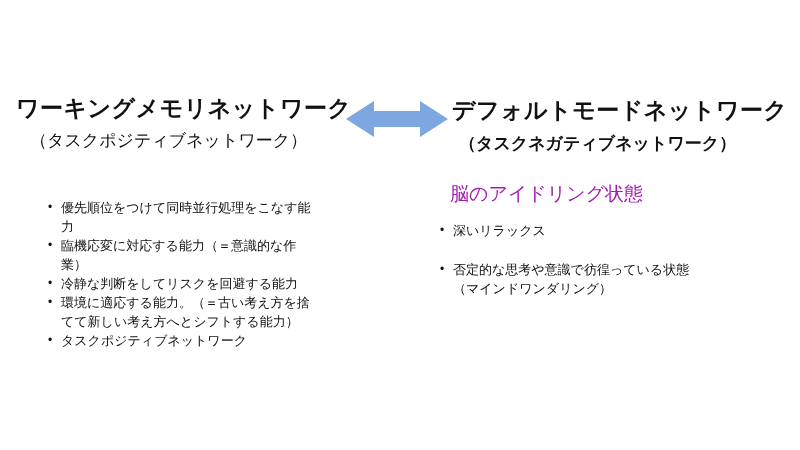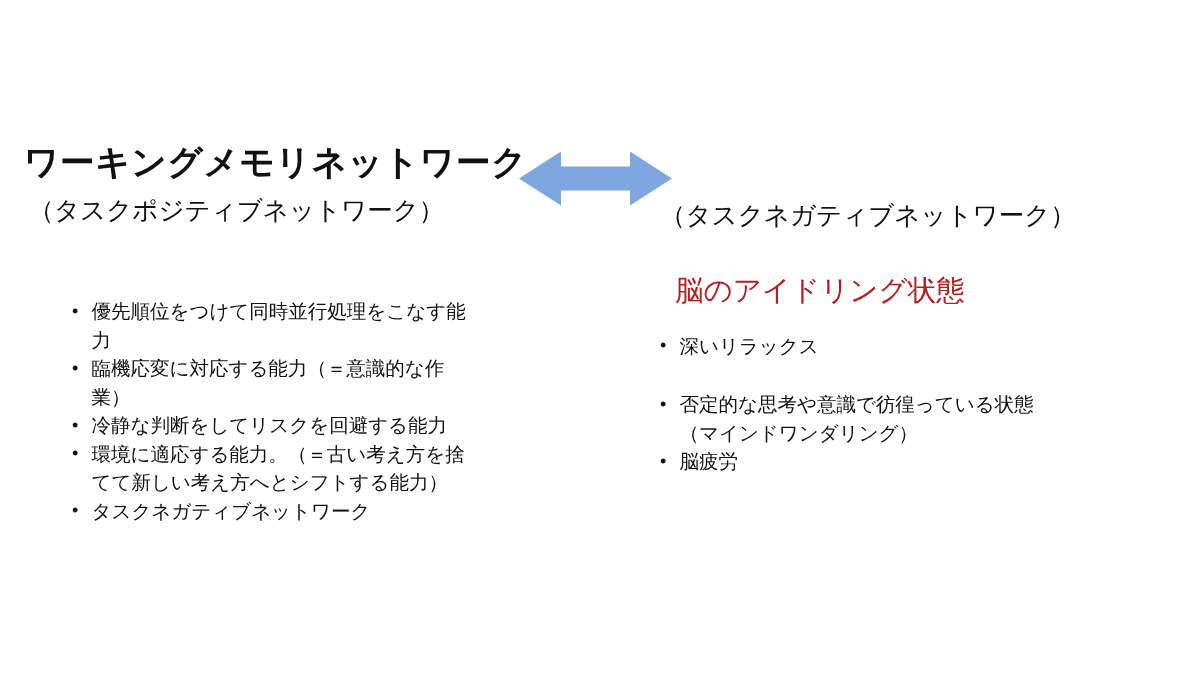--- a/index.html
+++ b/index.html
@@ -21,23 +21,23 @@
     color: #111;
   }
   .subtitle {
     position: absolute;
     font-size: 17px;
     font-weight: normal;
     white-space: nowrap;
     color: #111;
   }
   .left-title { left: 16px; top: 93px; }
-  .left-subtitle { left: 19px; top: 129px; }
+  .left-subtitle { left: 30px; top: 129px; }
   .right-title { left: 452px; top: 95px; }
-  .right-subtitle { left: 440px; top: 132px; }
+  .right-subtitle { left: 459px; top: 132px; font-weight: bold; }
 
   .arrow-wrap {
     position: absolute;
     left: 344px;
     top: 99px;
     width: 106px;
     height: 40px;
   }
 
   ul.bullets {
@@ -65,21 +65,21 @@
     top: 199px;
     width: 270px;
   }
   .idling-heading {
     position: absolute;
     left: 450px;
     top: 181px;
     font-size: 19px;
     font-weight: 500;
     white-space: nowrap;
-    color: #b91c1c;
+    color: #a21caf;
   }
   .right-content {
     position: absolute;
     left: 438px;
     top: 222px;
     width: 300px;
   }
   .section-heading {
     font-size: 14px;
     font-weight: bold;
@@ -95,39 +95,39 @@
 <div class="slide">
 
   <div class="title left-title">ワーキングメモリネットワーク</div>
   <div class="subtitle left-subtitle">（タスクポジティブネットワーク）</div>
 
   <ul class="bullets left-bullets">
     <li>優先順位をつけて同時並行処理をこなす能力</li>
     <li>臨機応変に対応する能力（＝意識的な作業）</li>
     <li>冷静な判断をしてリスクを回避する能力</li>
     <li>環境に適応する能力。（＝古い考え方を捨てて新しい考え方へとシフトする能力）</li>
-    <li>タスクネガティブネットワーク</li>
+    <li>タスクポジティブネットワーク</li>
   </ul>
 
   <div class="arrow-wrap">
     <svg width="106" height="40" viewBox="0 0 106 40" xmlns="http://www.w3.org/2000/svg">
       <polygon points="2,20 30,2 30,12 76,12 76,2 104,20 76,38 76,28 30,28 30,38" fill="#7EA6E0"></polygon>
     </svg>
   </div>
 
+  <div class="title right-title">デフォルトモードネットワーク</div>
   <div class="subtitle right-subtitle">（タスクネガティブネットワーク）</div>
 
   <div class="idling-heading">脳のアイドリング状態</div>
 
   <div class="right-content">
 
     <ul class="bullets">
       <li>深いリラックス</li>
     </ul>
 
     <ul class="bullets">
       <li>否定的な思考や意識で彷徨っている状態（マインドワンダリング）</li>
-      <li>脳疲労</li>
     </ul>
 
   </div>
 
 </div>
 
 </body></html>

